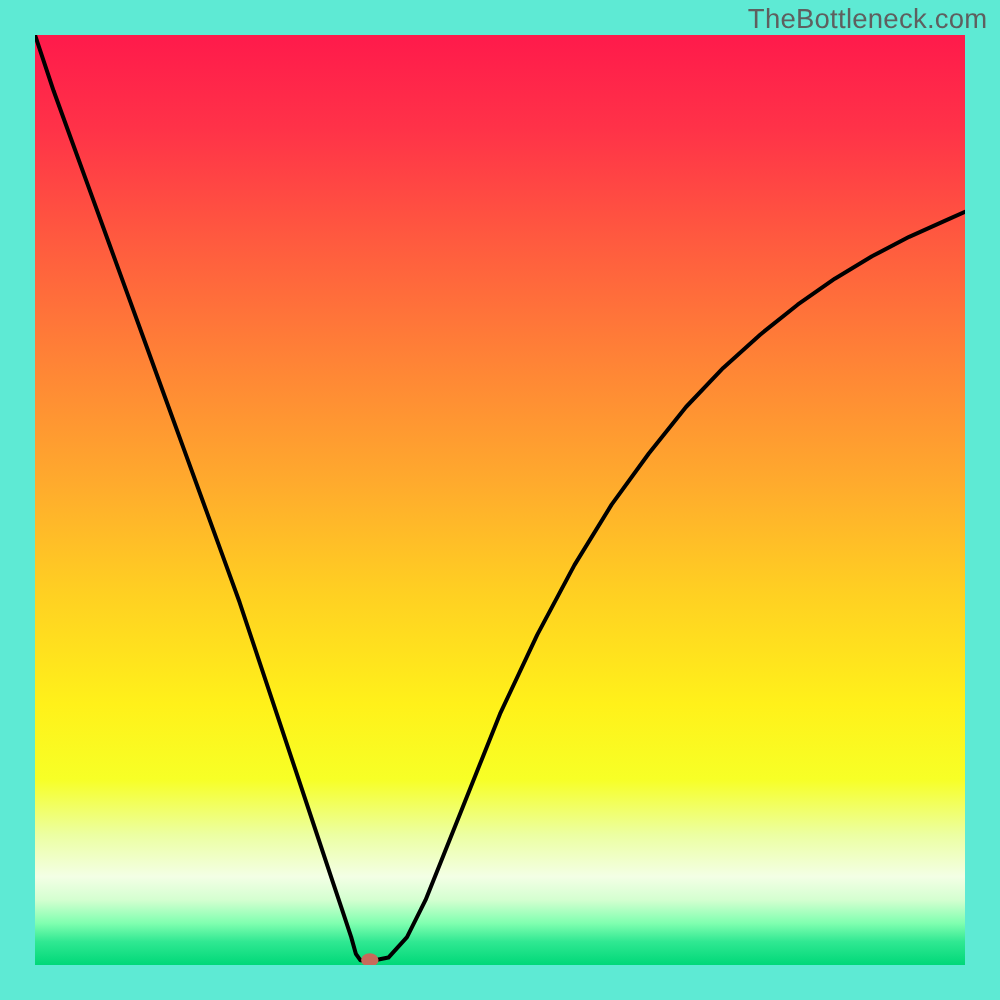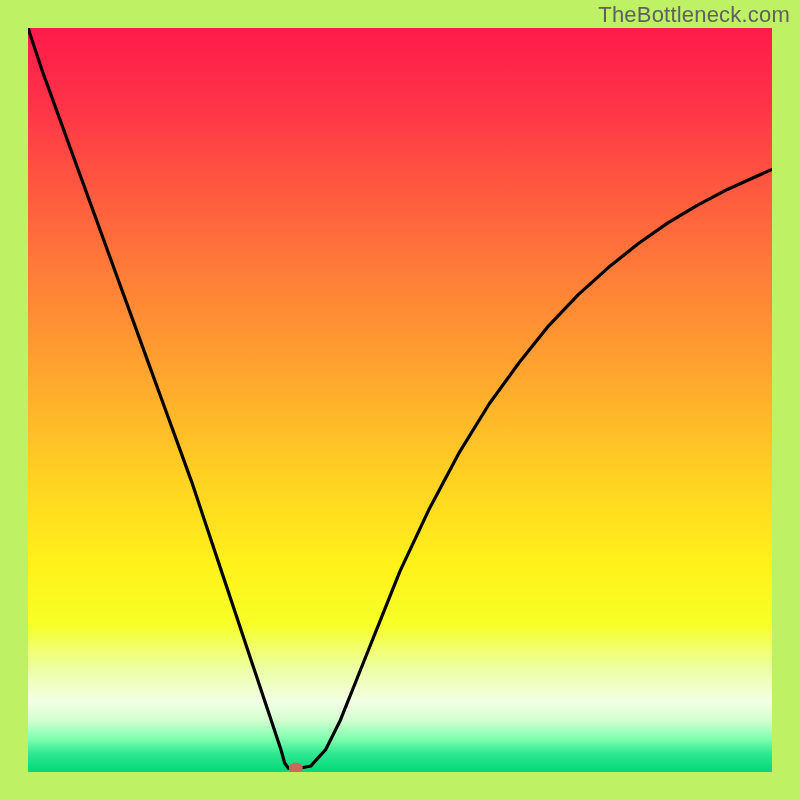--- a/index.html
+++ b/index.html
@@ -8,21 +8,21 @@
     width: 800px;
     height: 800px;
     background: #000;
     font-family: Arial, Helvetica, sans-serif;
     overflow: hidden;
   }
   .frame {
     position: relative;
     width: 800px;
     height: 800px;
-    background: #bef264;
+    background: #5eead4;
     text-align: right;
   }
   .watermark {
     position: absolute;
     top: 2px;
     right: 10px;
     color: #5f5f5f;
     font-size: 22px;
     font-weight: 500;
     letter-spacing: 0.2px;

